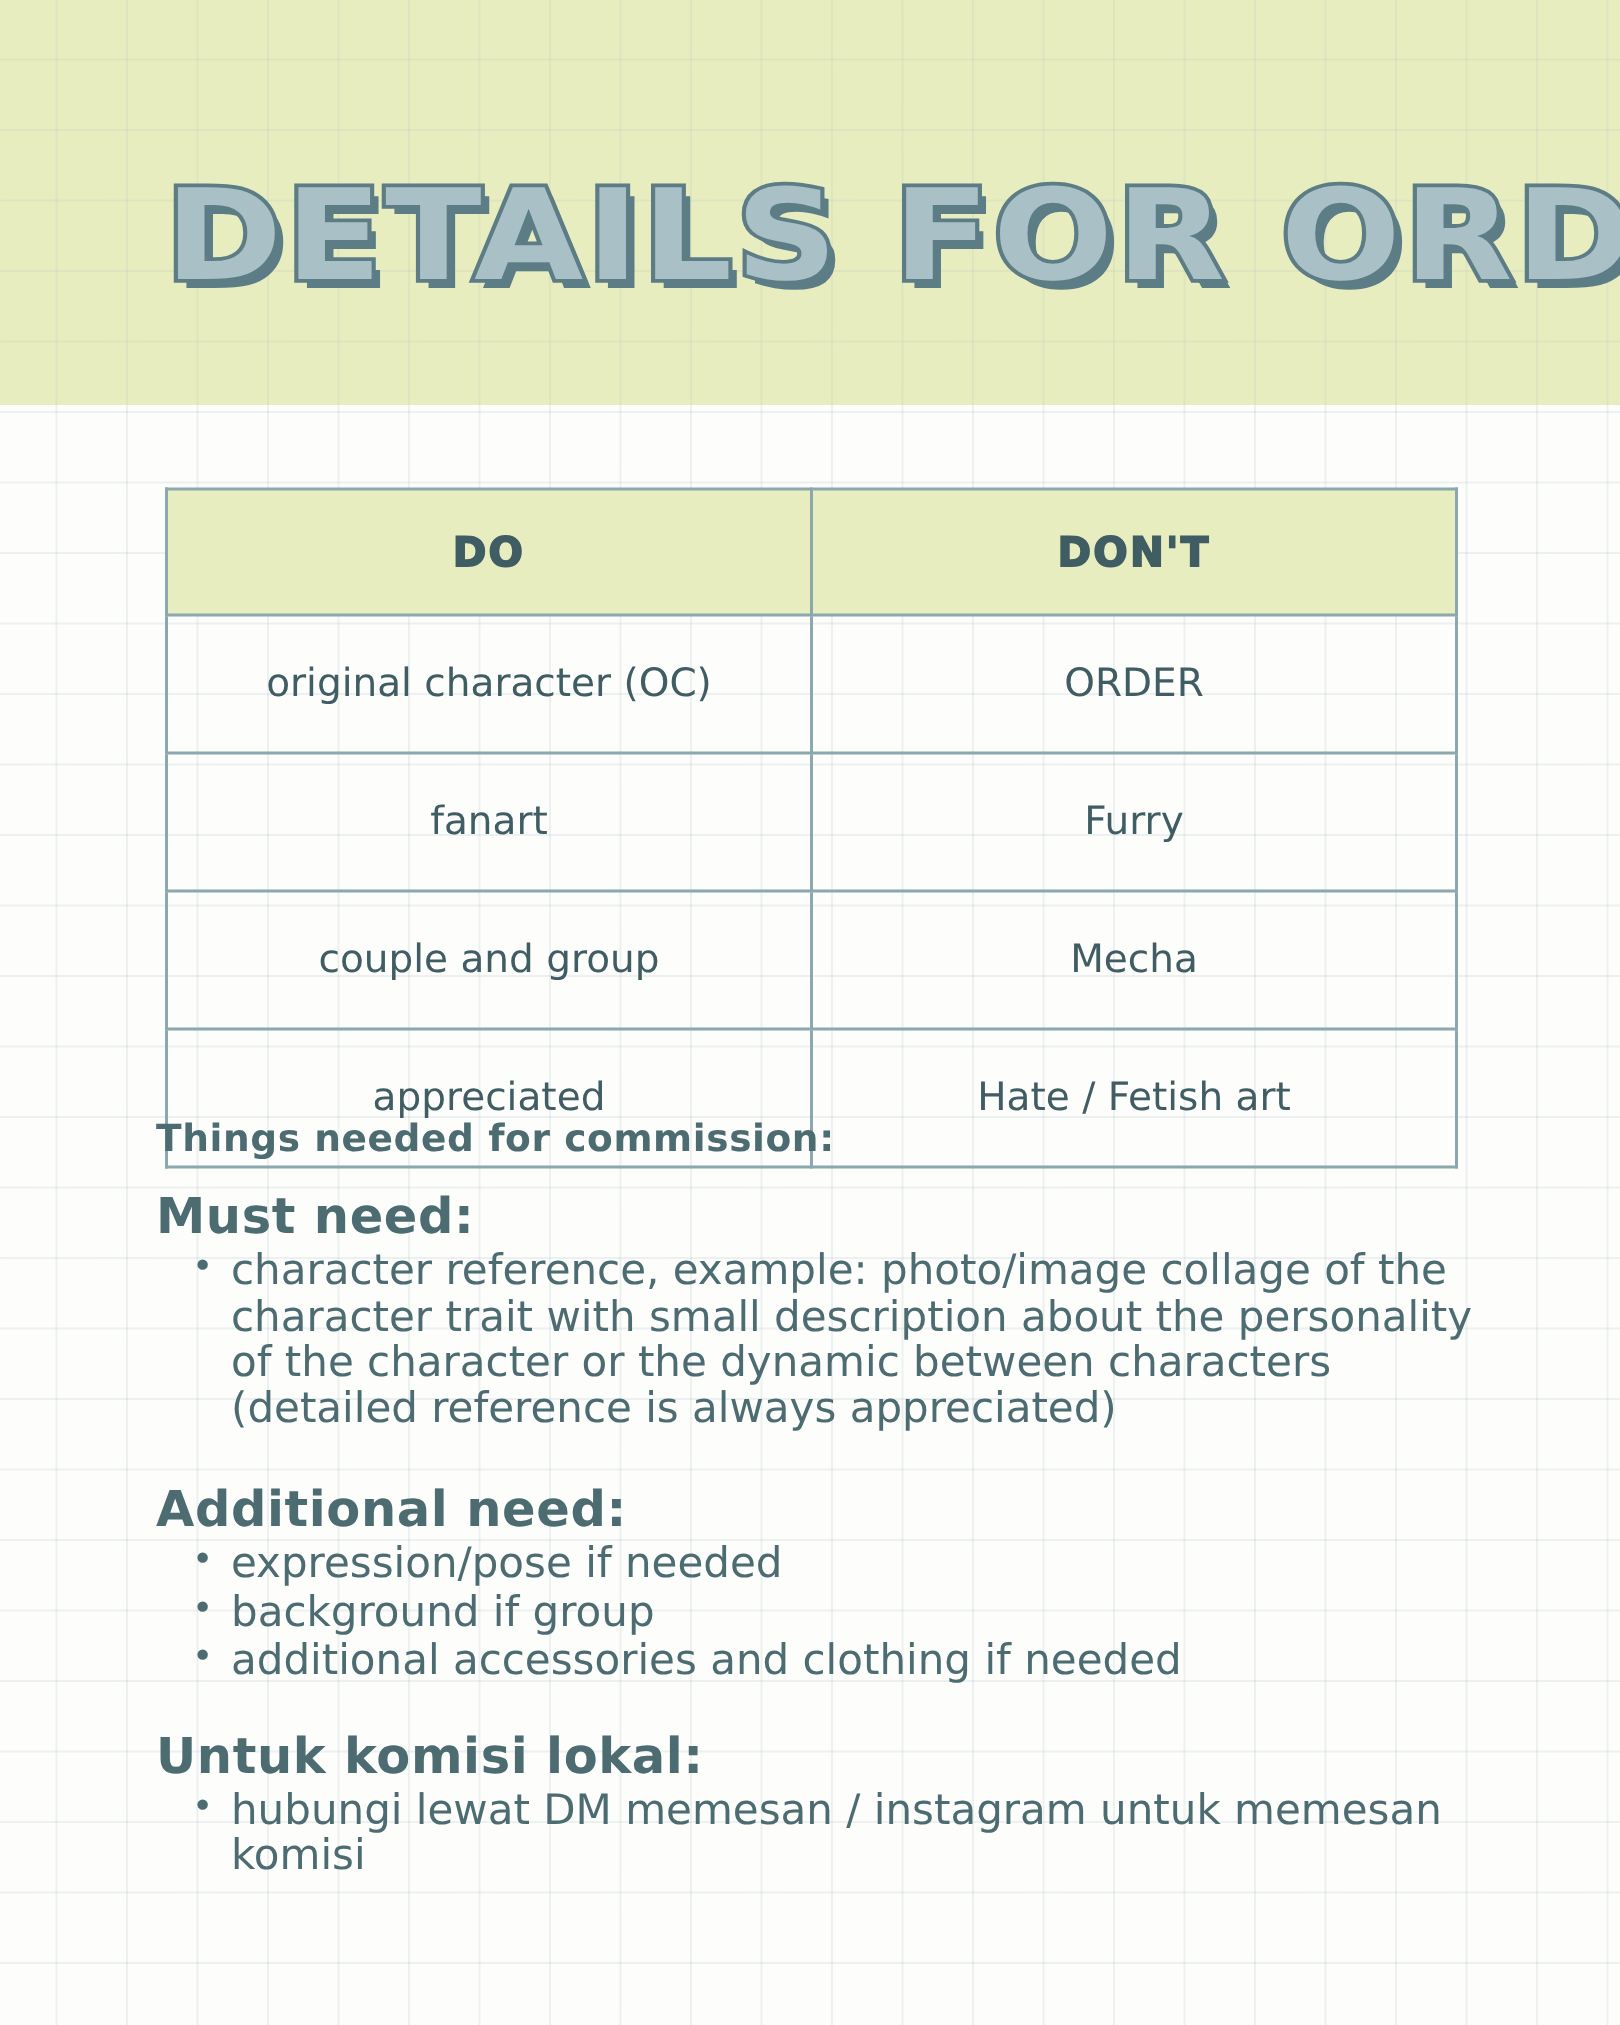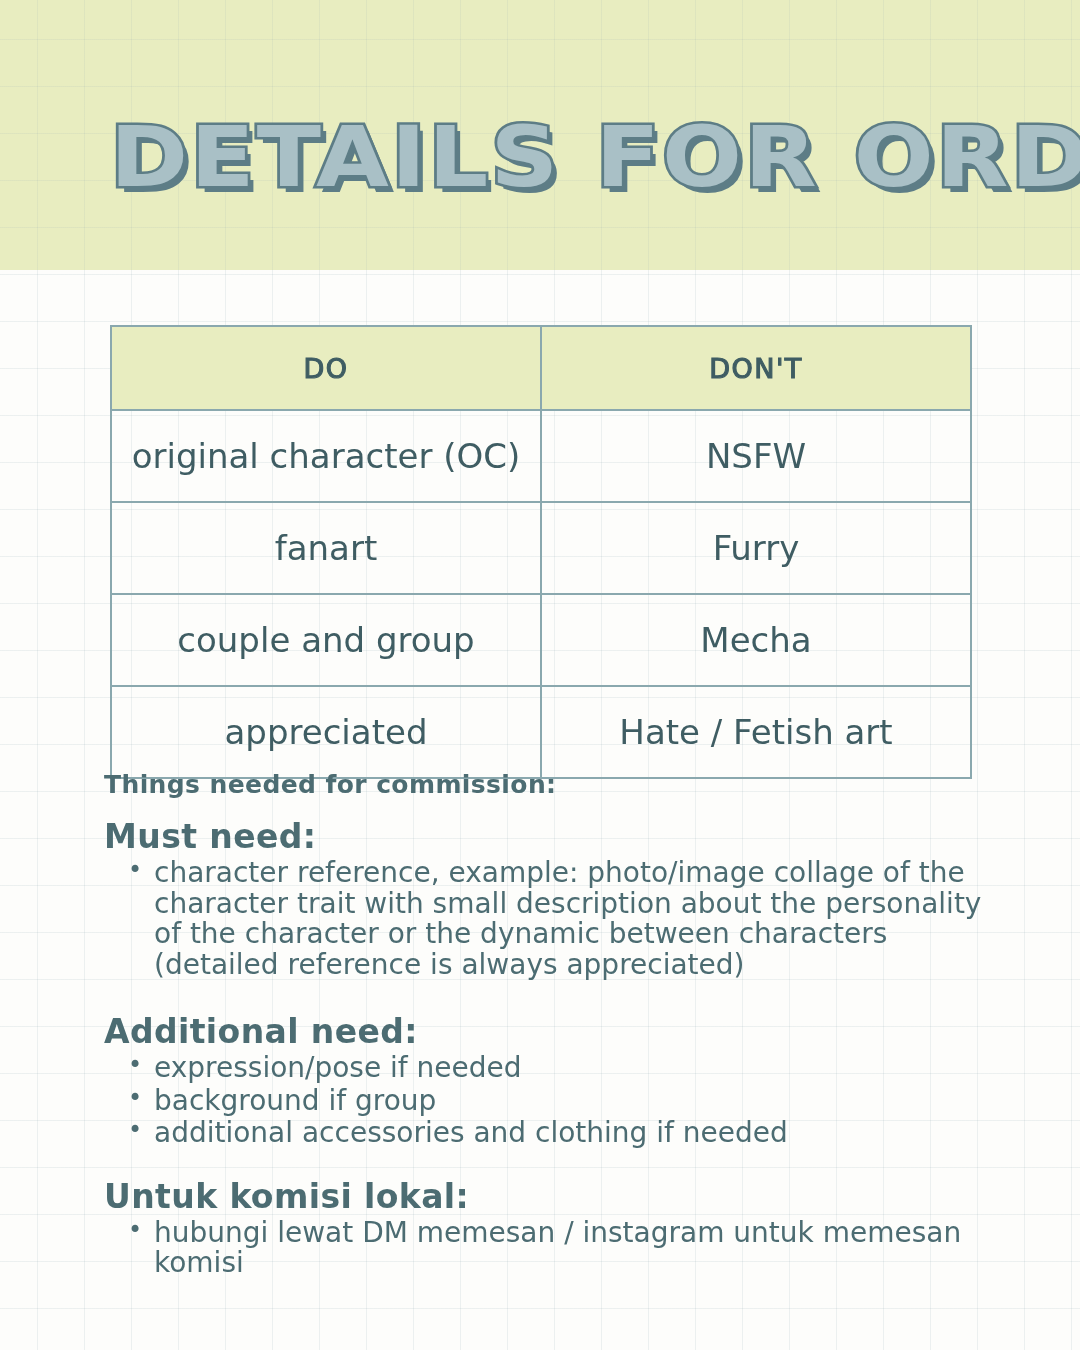--- a/index.html
+++ b/index.html
@@ -74,39 +74,39 @@
   }
   #table th, #table td {
     border: 2px solid #8aa8ae;
     text-align: center;
     color: #3f5d63;
   }
   #table th {
     background: #e8edc0;
     height: 80px;
     font-family: "DejaVu Sans", sans-serif;
-    font-weight: 400;
+    font-weight: 700;
     font-size: 27px;
     letter-spacing: 1.5px;
     color: #3f5d63;
     -webkit-text-stroke: 1.2px #3f5d63;
   }
   #table td {
     height: 88px;
-    font-size: 34px;
+    font-size: 26px;
     font-weight: 400;
     background: transparent;
     margin-left: 39px;
   }
 
   
   #content {
     position: absolute;
     left: 104px;
-    top: 770px;
+    top: 744px;
     width: 900px;
     color: #4c6c72;
   }
   .section-head {
     font-size: 25px;
     font-weight: 700;
     letter-spacing: 0.4px;
     color: #4c6c72;
     margin: 0 0 18px 0;
   }
@@ -154,21 +154,21 @@
   <table id="table">
     <thead>
       <tr>
         <th>DO</th>
         <th>DON'T</th>
       </tr>
     </thead>
     <tbody>
       <tr>
         <td>original character (OC)</td>
-        <td>NSFW</td>
+        <td>ORDER</td>
       </tr>
       <tr>
         <td>fanart</td>
         <td>Furry</td>
       </tr>
       <tr>
         <td>couple and group</td>
         <td>Mecha</td>
       </tr>
       <tr>

